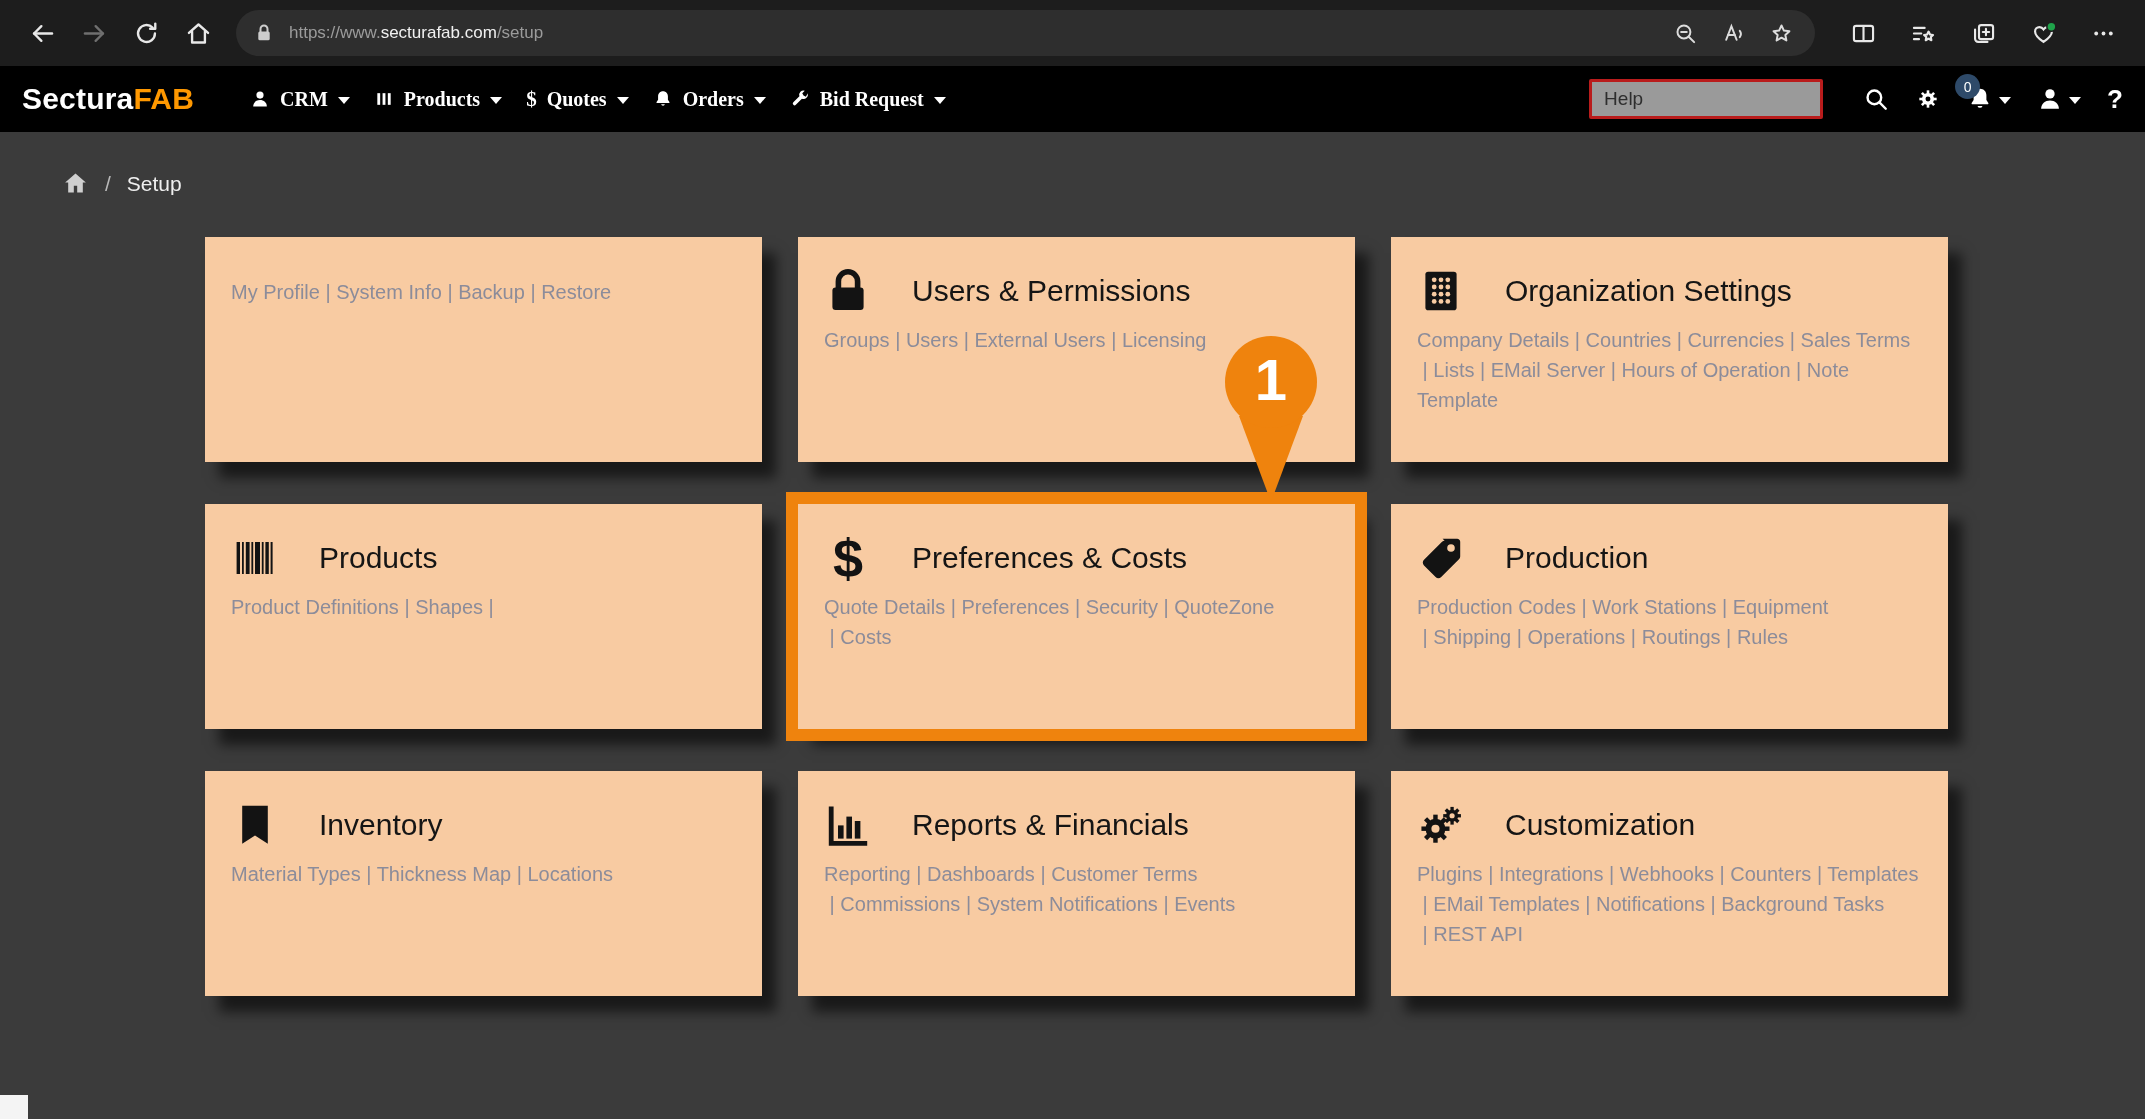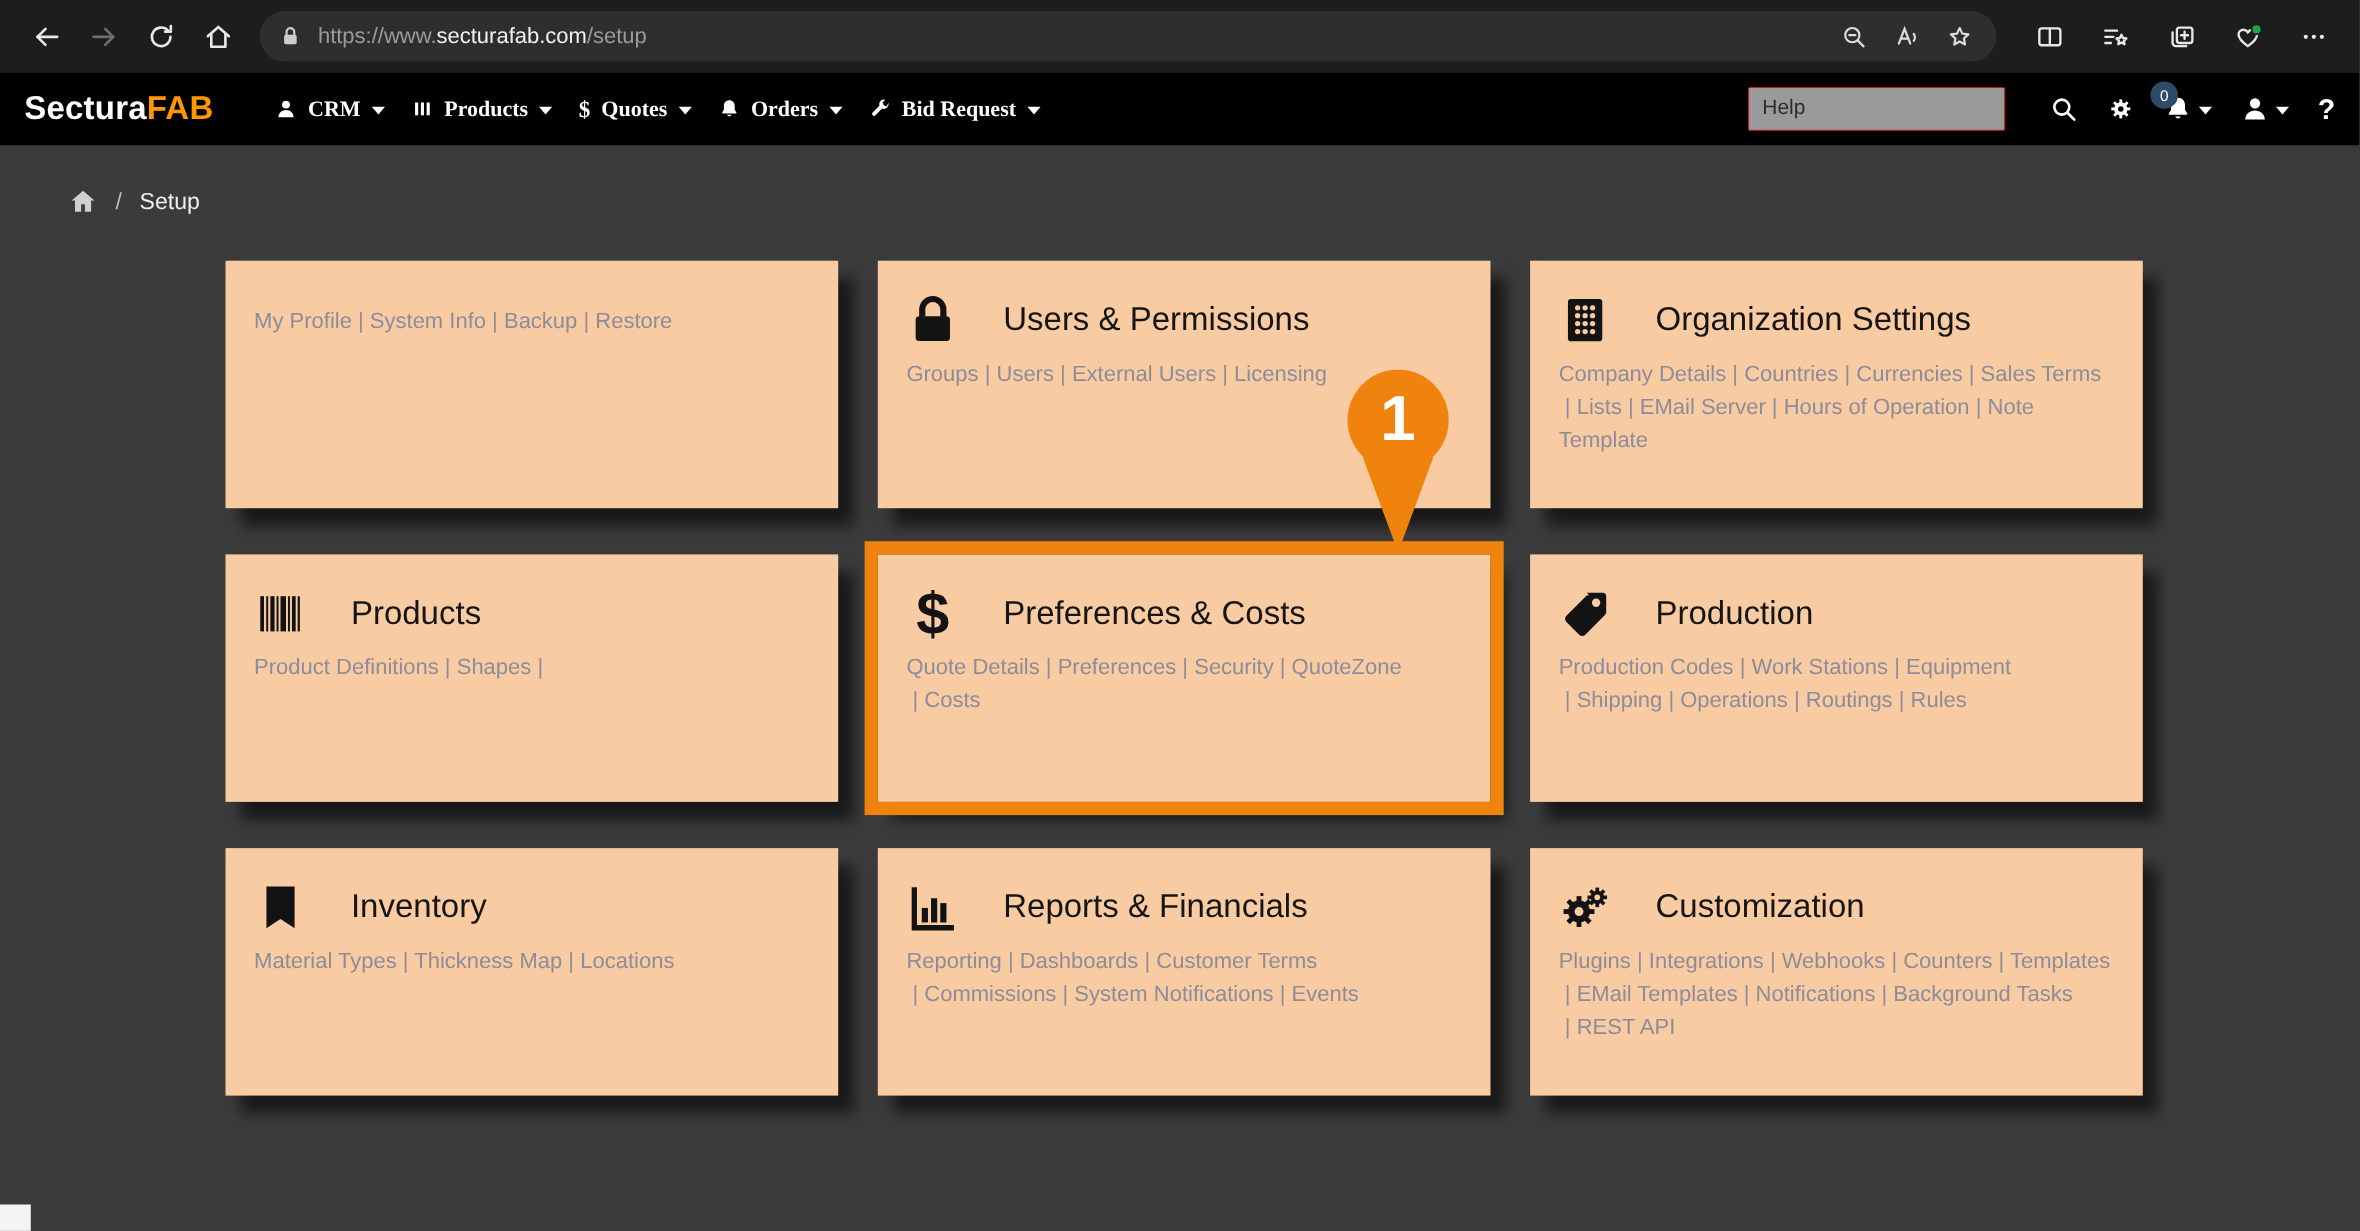--- a/index.html
+++ b/index.html
@@ -18,21 +18,21 @@
   .chrome-btn {
     width:52px; height:48px; display:flex; align-items:center; justify-content:center;
     border-radius:6px; cursor:pointer; flex:0 0 auto;
   }
   .chrome-btn svg { width:27px; height:27px; }
   .url-bar {
     flex:1; height:46px; background:#2e2e2e; border-radius:23px;
     display:flex; align-items:center; padding:0 10px 0 16px; margin:0 22px 0 12px;
   }
   .url-bar svg { width:24px; height:24px; flex:0 0 auto; }
-  .url-text { flex:1; margin-left:13px; font-size:20px; color:#9b9b9b; white-space:nowrap; overflow:hidden; }
+  .url-text { flex:1; margin-left:13px; font-size:17px; color:#9b9b9b; white-space:nowrap; overflow:hidden; }
   .url-domain { color:#f1f1f1; }
   .pill-btn {
     width:48px; height:40px; display:flex; align-items:center; justify-content:center;
     border-radius:6px; cursor:pointer; flex:0 0 auto;
   }
   .pill-btn svg { width:25px; height:25px; }
   .chrome-right { display:flex; align-items:center; gap:8px; }
 
   
   .app-header {
@@ -41,21 +41,21 @@
   }
   .brand { font-size:30px; font-weight:bold; color:#fff; letter-spacing:.2px; margin-right:56px; cursor:pointer; white-space:nowrap; }
   .brand-accent { color:#ff9800; }
   .app-nav { display:flex; align-items:center; gap:24px;font-family:Liberation Serif, serif; }
   .nav-item { display:flex; align-items:center; gap:10px; color:#fff; font-weight:bold; font-size:20px; cursor:pointer; white-space:nowrap; }
   .nav-item svg { width:20px; height:20px; }
   .nav-dollar { font-size:21px; font-weight:bold; }
   .caret { width:0; height:0; border-left:6px solid transparent; border-right:6px solid transparent; border-top:7px solid #fff; margin-top:3px; }
   .header-right { margin-left:auto; display:flex; align-items:center; gap:26px; }
   .help-input {
-    width:234px; height:40px; background:#9a9a9a; border:1px solid #b91c1c; border-radius:2px;
+    width:234px; height:40px; background:#9a9a9a; border:3px solid #b91c1c; border-radius:2px;
     padding:0 12px; font-size:19px; color:#1c1c1c; font-family:"Liberation Sans",sans-serif;
     margin-right:14px;
   }
   .help-input::placeholder { color:#2e2e2e; opacity:1; }
   .hdr-icon-btn { position:relative; display:flex; align-items:center; gap:6px; cursor:pointer; color:#fff; }
   .hdr-icon-btn svg { width:26px; height:26px; }
   .notif-badge {
     position:absolute; top:-12px; left:-12px; width:25px; height:25px; border-radius:50%;
     background:#2e4a69; color:#fff; font-size:14px; display:flex; align-items:center; justify-content:center;
   }

